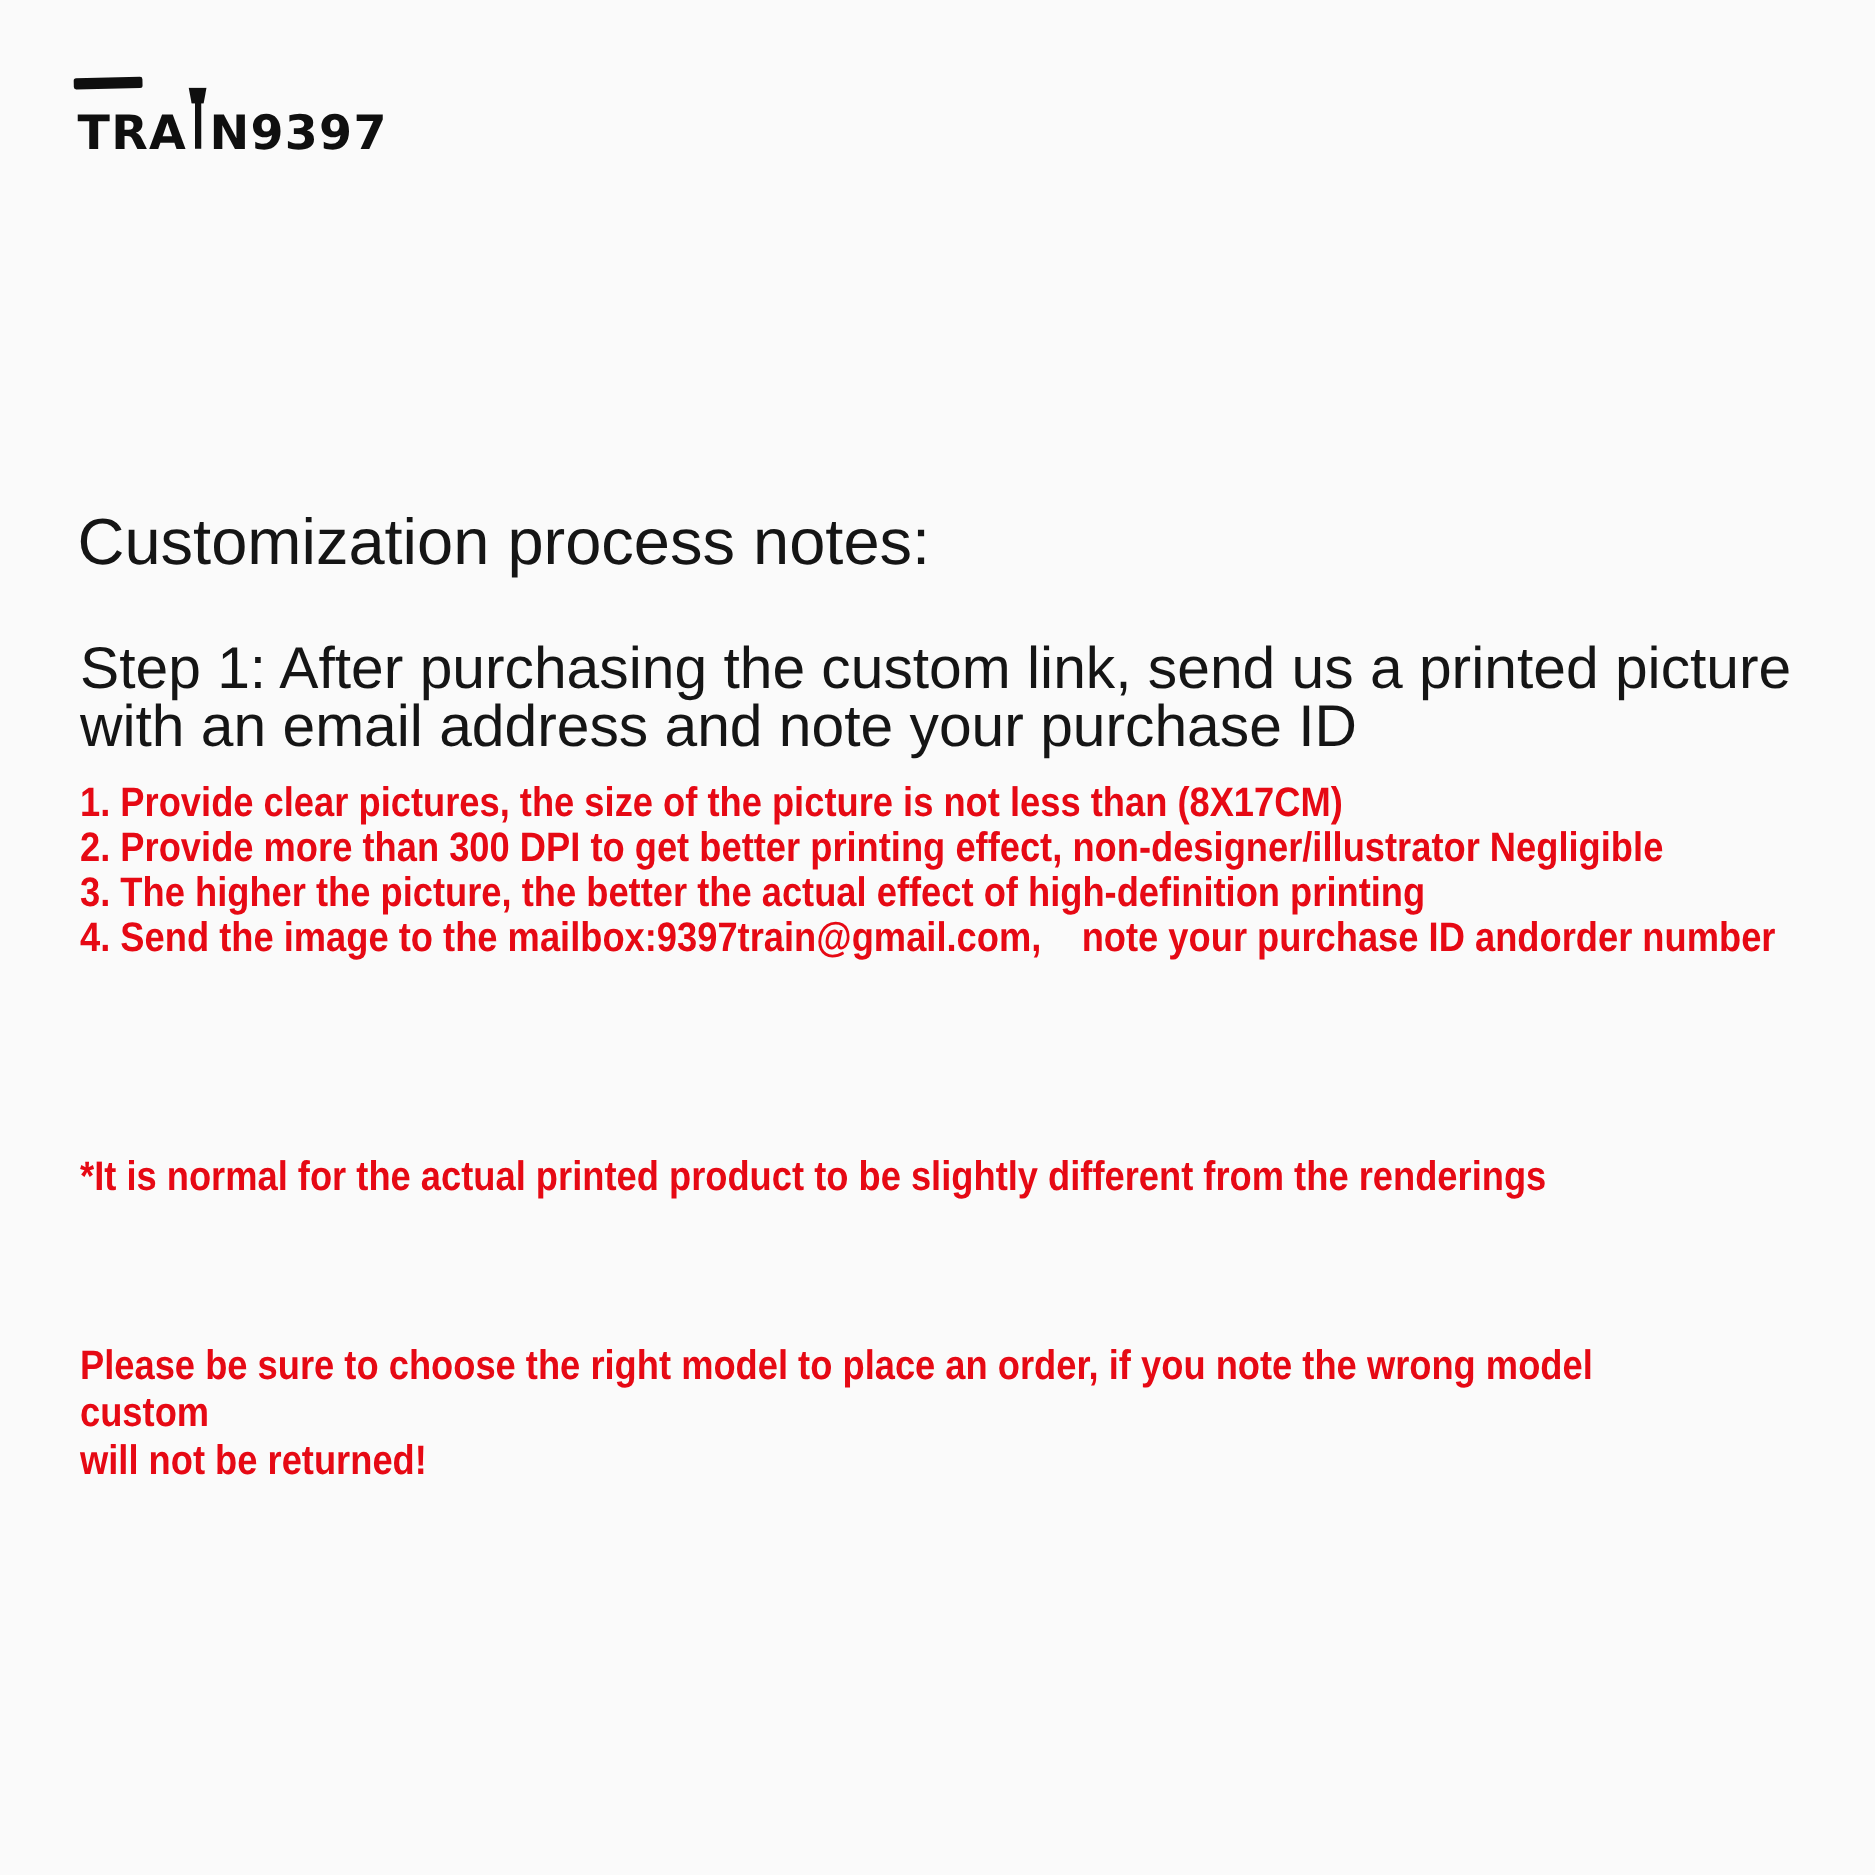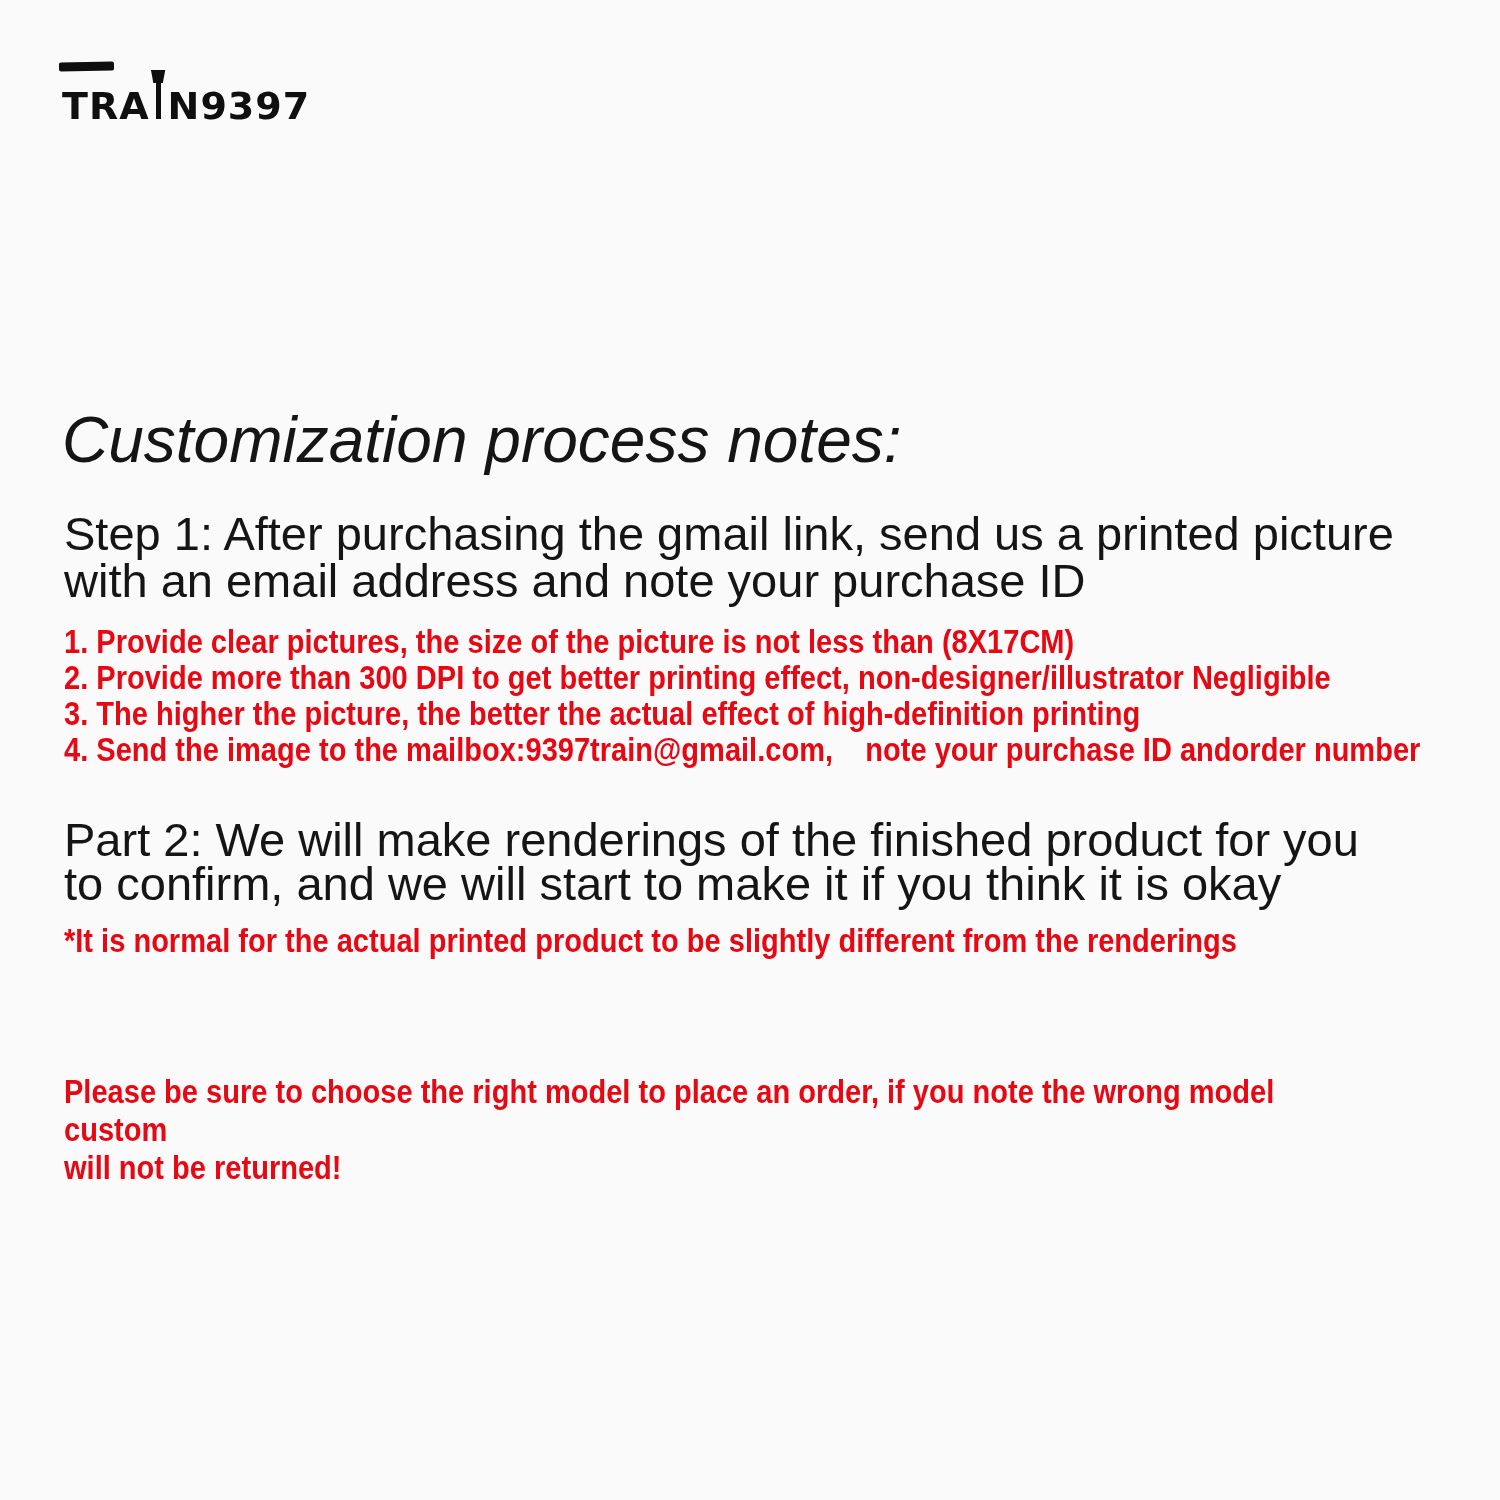--- a/index.html
+++ b/index.html
@@ -70,25 +70,24 @@
     height: 38px;
     background: #0f0f0f;
   }
 
   
   .heading {
     position: absolute;
     left: 62px;
     top: 408px;
     margin: 0;
-    font-size: 64px;
+    font-size: 52px;
     font-weight: 400;
     line-height: 1;
     white-space: pre;
-    font-style: italic;
   }
 
   
   .step {
     position: absolute;
     margin: 0;
     font-size: 47px;
     font-weight: 400;
     white-space: pre-line;
   }
@@ -135,32 +134,30 @@
 
   <div class="logo">
     <span class="logo-bar"></span>
     <span class="logo-part">TRA</span>
     <span class="logo-i"></span>
     <span class="logo-part">N9397</span>
   </div>
 
   <h1 class="heading">Customization process notes:</h1>
 
-  <p class="step step1">Step 1: After purchasing the gmail link, send us a printed picture
+  <p class="step step1">Step 1: After purchasing the custom link, send us a printed picture
 with an email address and note your purchase ID</p>
 
   <ul class="red-list">
     <li>1. Provide clear pictures, the size of the picture is not less than (8X17CM)</li>
     <li>2. Provide more than 300 DPI to get better printing effect, non-designer/illustrator Negligible</li>
     <li>3. The higher the picture, the better the actual effect of high-definition printing</li>
     <li>4. Send the image to the mailbox:9397train@gmail.com,    note your purchase ID andorder number</li>
   </ul>
 
-  <p class="step part2">Part 2: We will make renderings of the finished product for you
-to confirm, and we will start to make it if you think it is okay</p>
 
   <p class="red-note">*It is normal for the actual printed product to be slightly different from the renderings</p>
 
 
   <p class="red-warning">Please be sure to choose the right model to place an order, if you note the wrong model custom
 will not be returned!</p>
 
 </div>
 
 </body></html>

